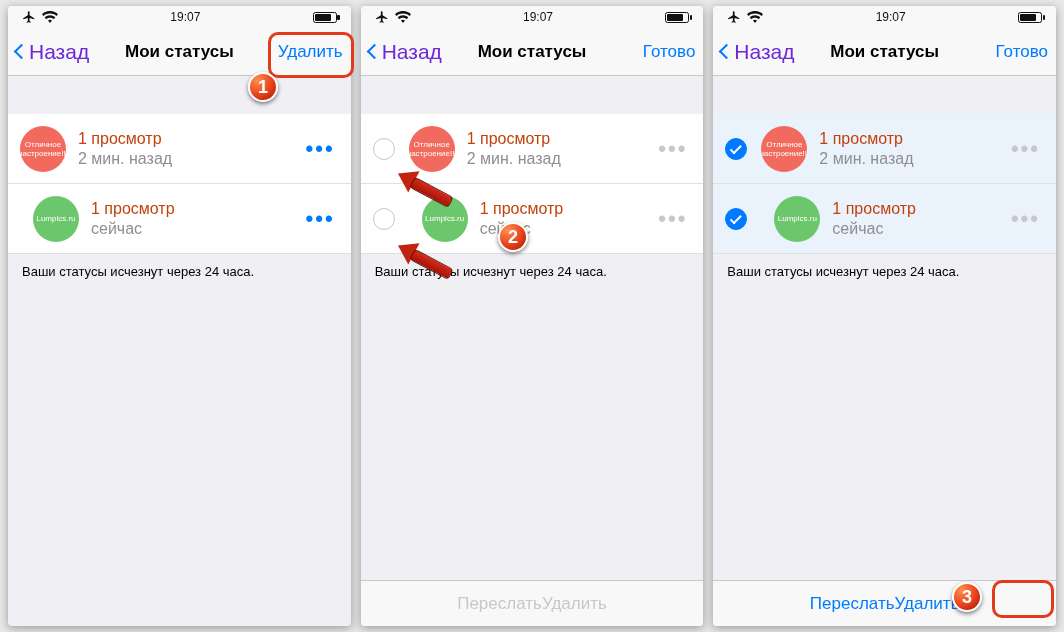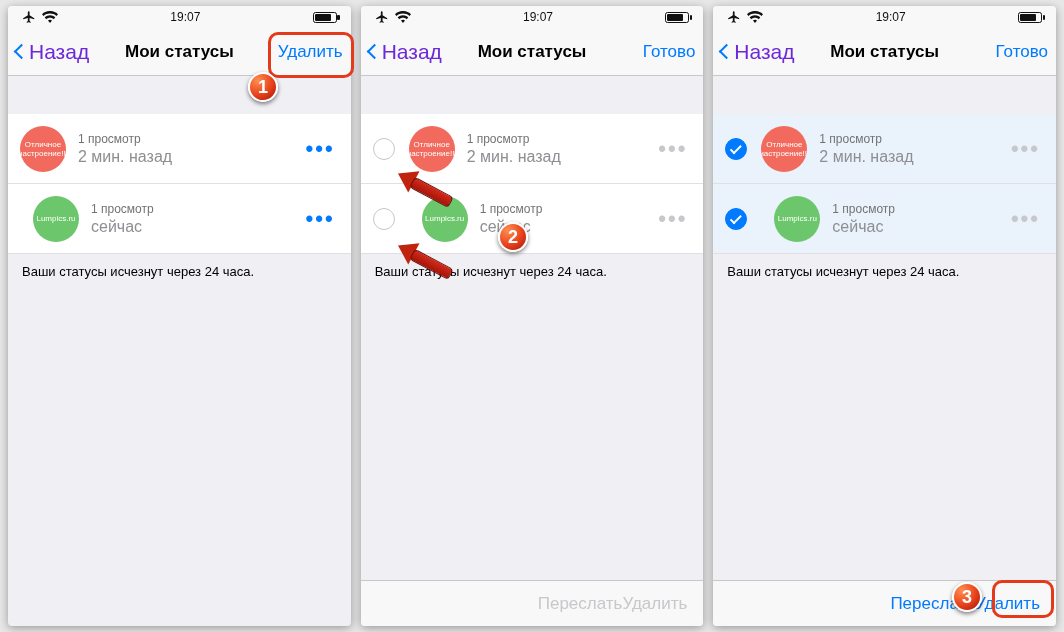--- a/index.html
+++ b/index.html
@@ -114,40 +114,40 @@
     display:flex; align-items:center; justify-content:center;
     color:#fff; font-size:8px; line-height:9px; text-align:center;
     flex-shrink:0; margin-right:12px;
     padding:4px;
     overflow:hidden;
   }
   .thumb.red { background:#f16a5d; }
   .thumb.green { background:#6cc66c;margin-left:13px; }
 
   .row-text { flex:1; min-width:0; }
-  .row-title { font-size:12px; color:#737373; margin-bottom:2px; }
+  .row-title { font-size:16px; color:#c2410c; margin-bottom:2px; }
   .row-sub { font-size:16px; color:#8e8e93; }
 
   .more {
     color:#007aff; font-size:22px; letter-spacing:2px; font-weight:700;
     padding: 0 4px;
   }
   .more.disabled { color:#c7c7cc; }
 
   .footnote {
     font-size:13px; color:#000000;
     padding: 10px 14px;
   }
 
   
   .toolbar {
     height: 46px;
     background:#f8f8f8;
     border-top:0.5px solid #c8c8cc;
-    display:flex; align-items:center; justify-content:flex-end;
+    display:flex; align-items:center; justify-content:center;
     padding: 0 16px;
     font-size:17px;
   }
   .tb-btn { color:#007aff; }
   .tb-btn.disabled { color:#c7c7cc; }
 
   
   .highlight-box {
     position:absolute; border:3px solid #e43a1b; border-radius:10px;
     pointer-events:none; box-shadow: 0 0 0 1px rgba(255,255,255,.4) inset;

